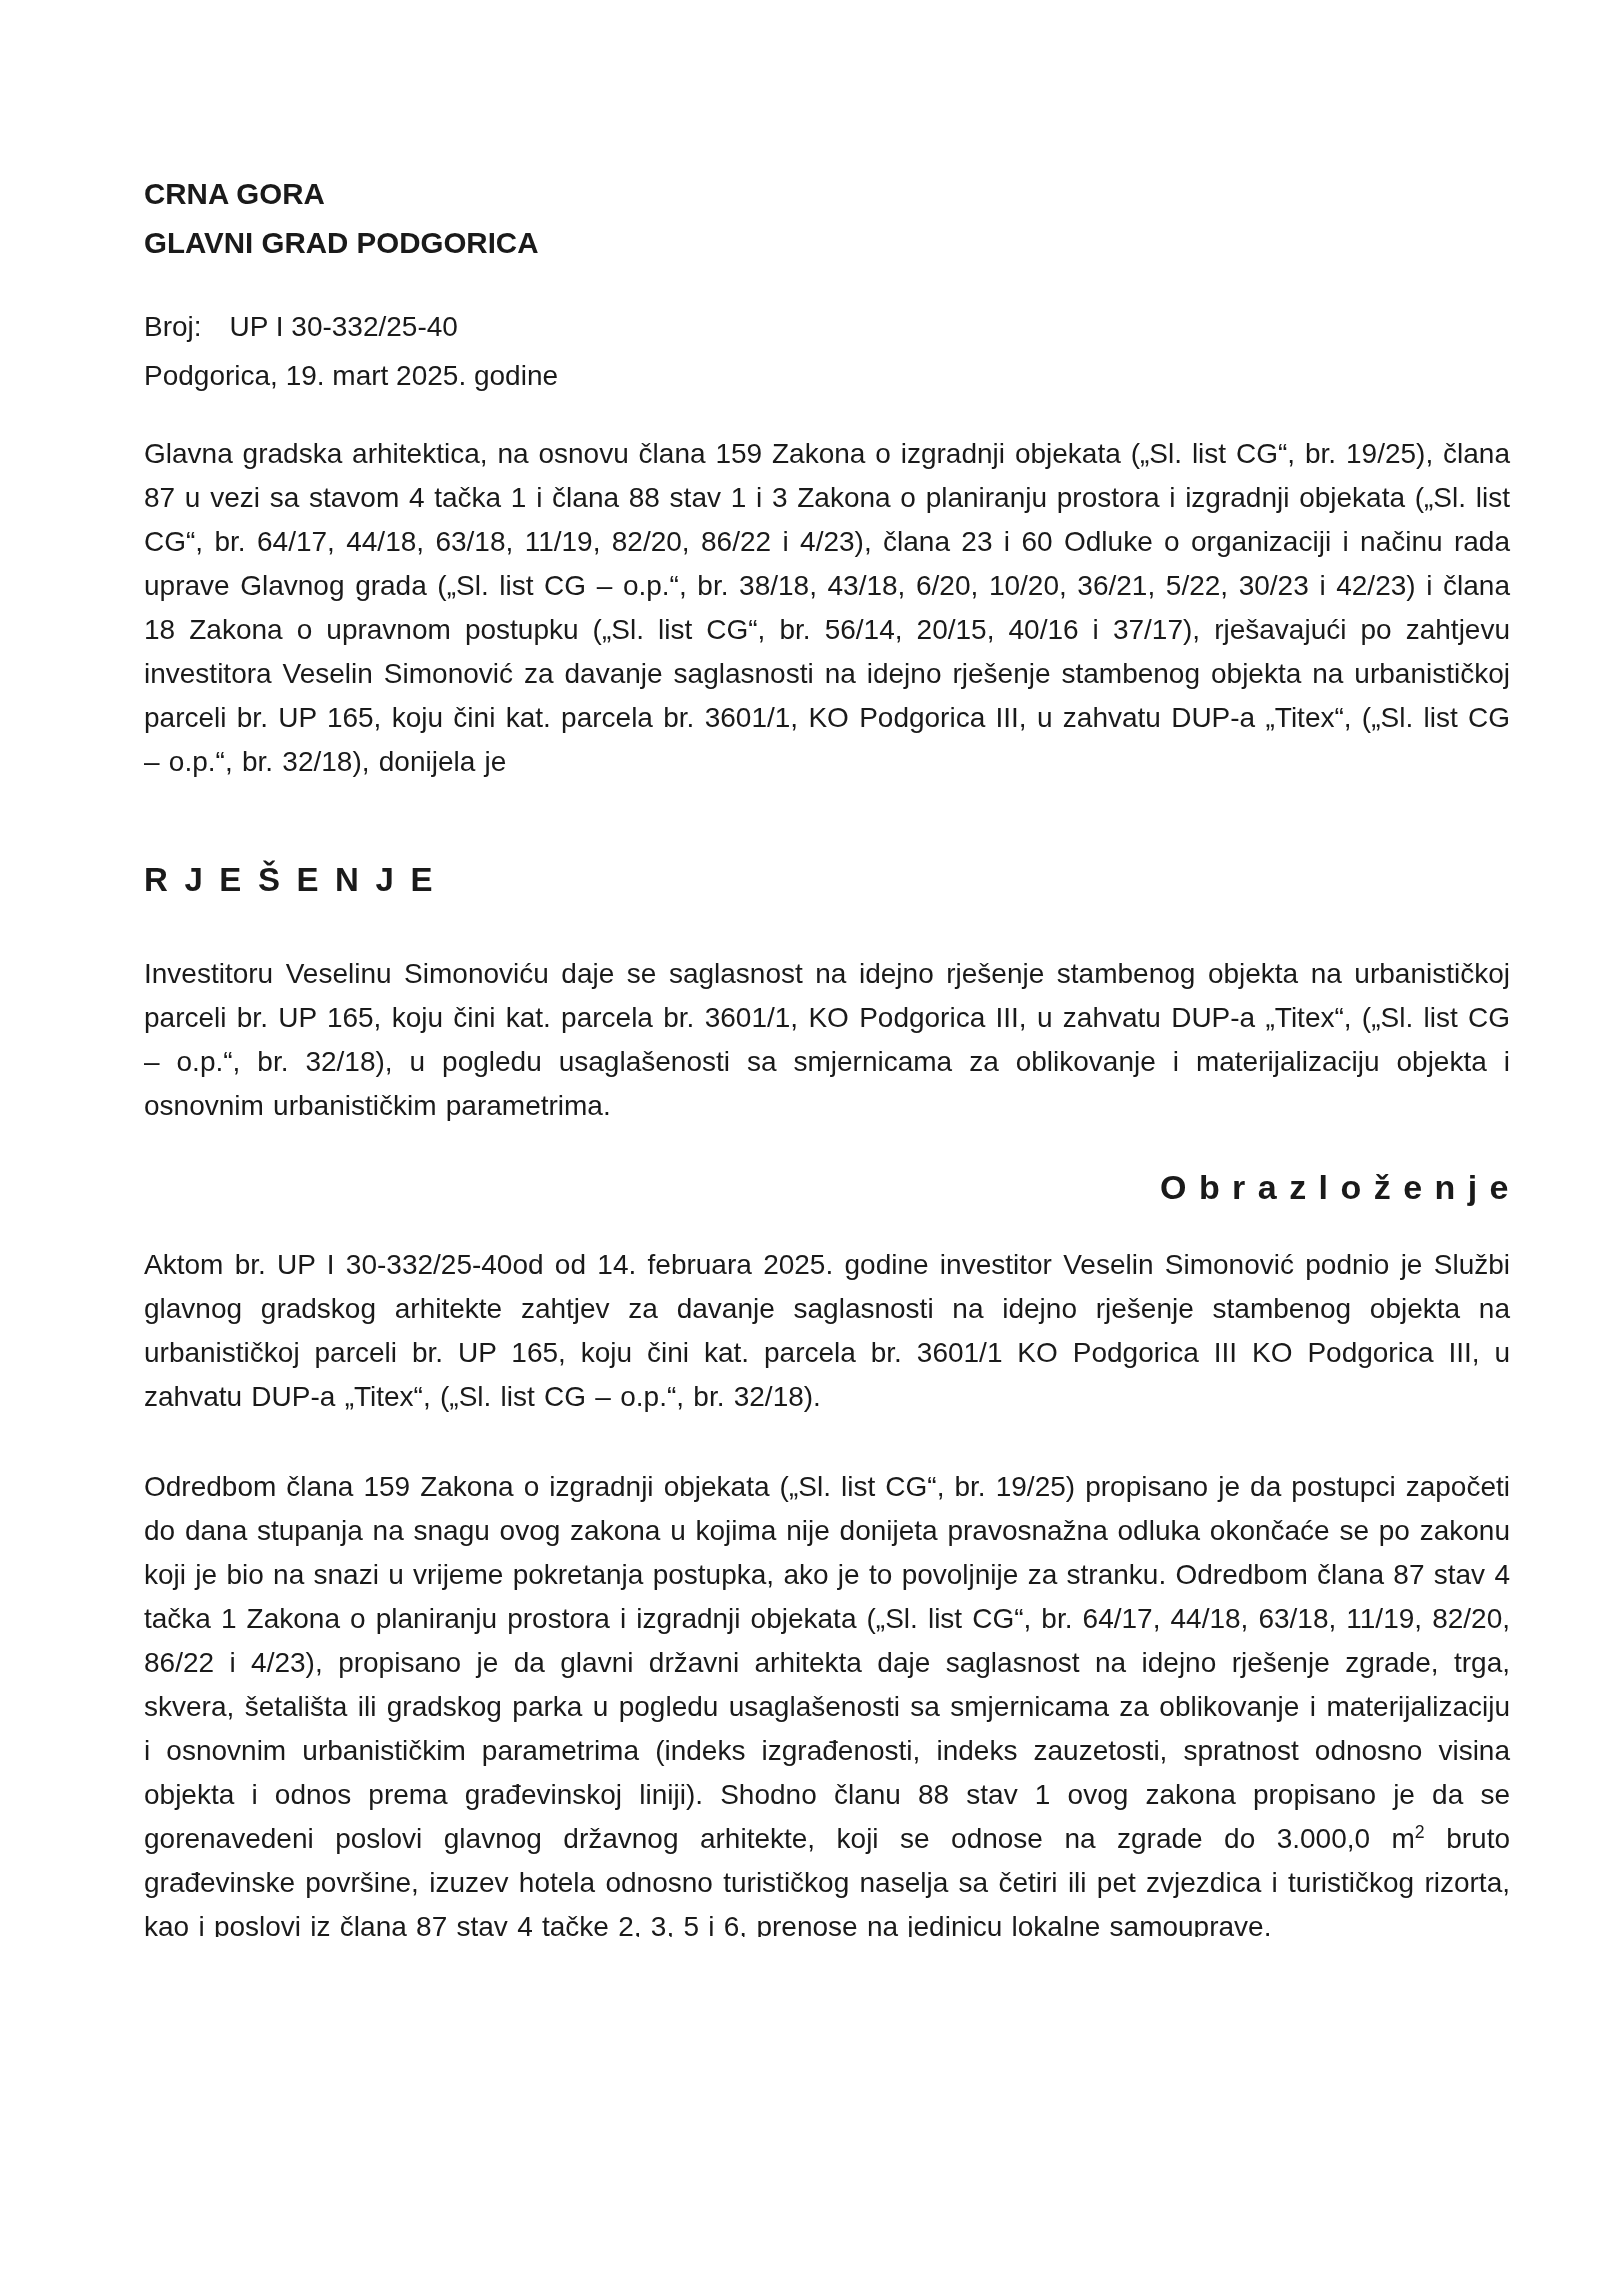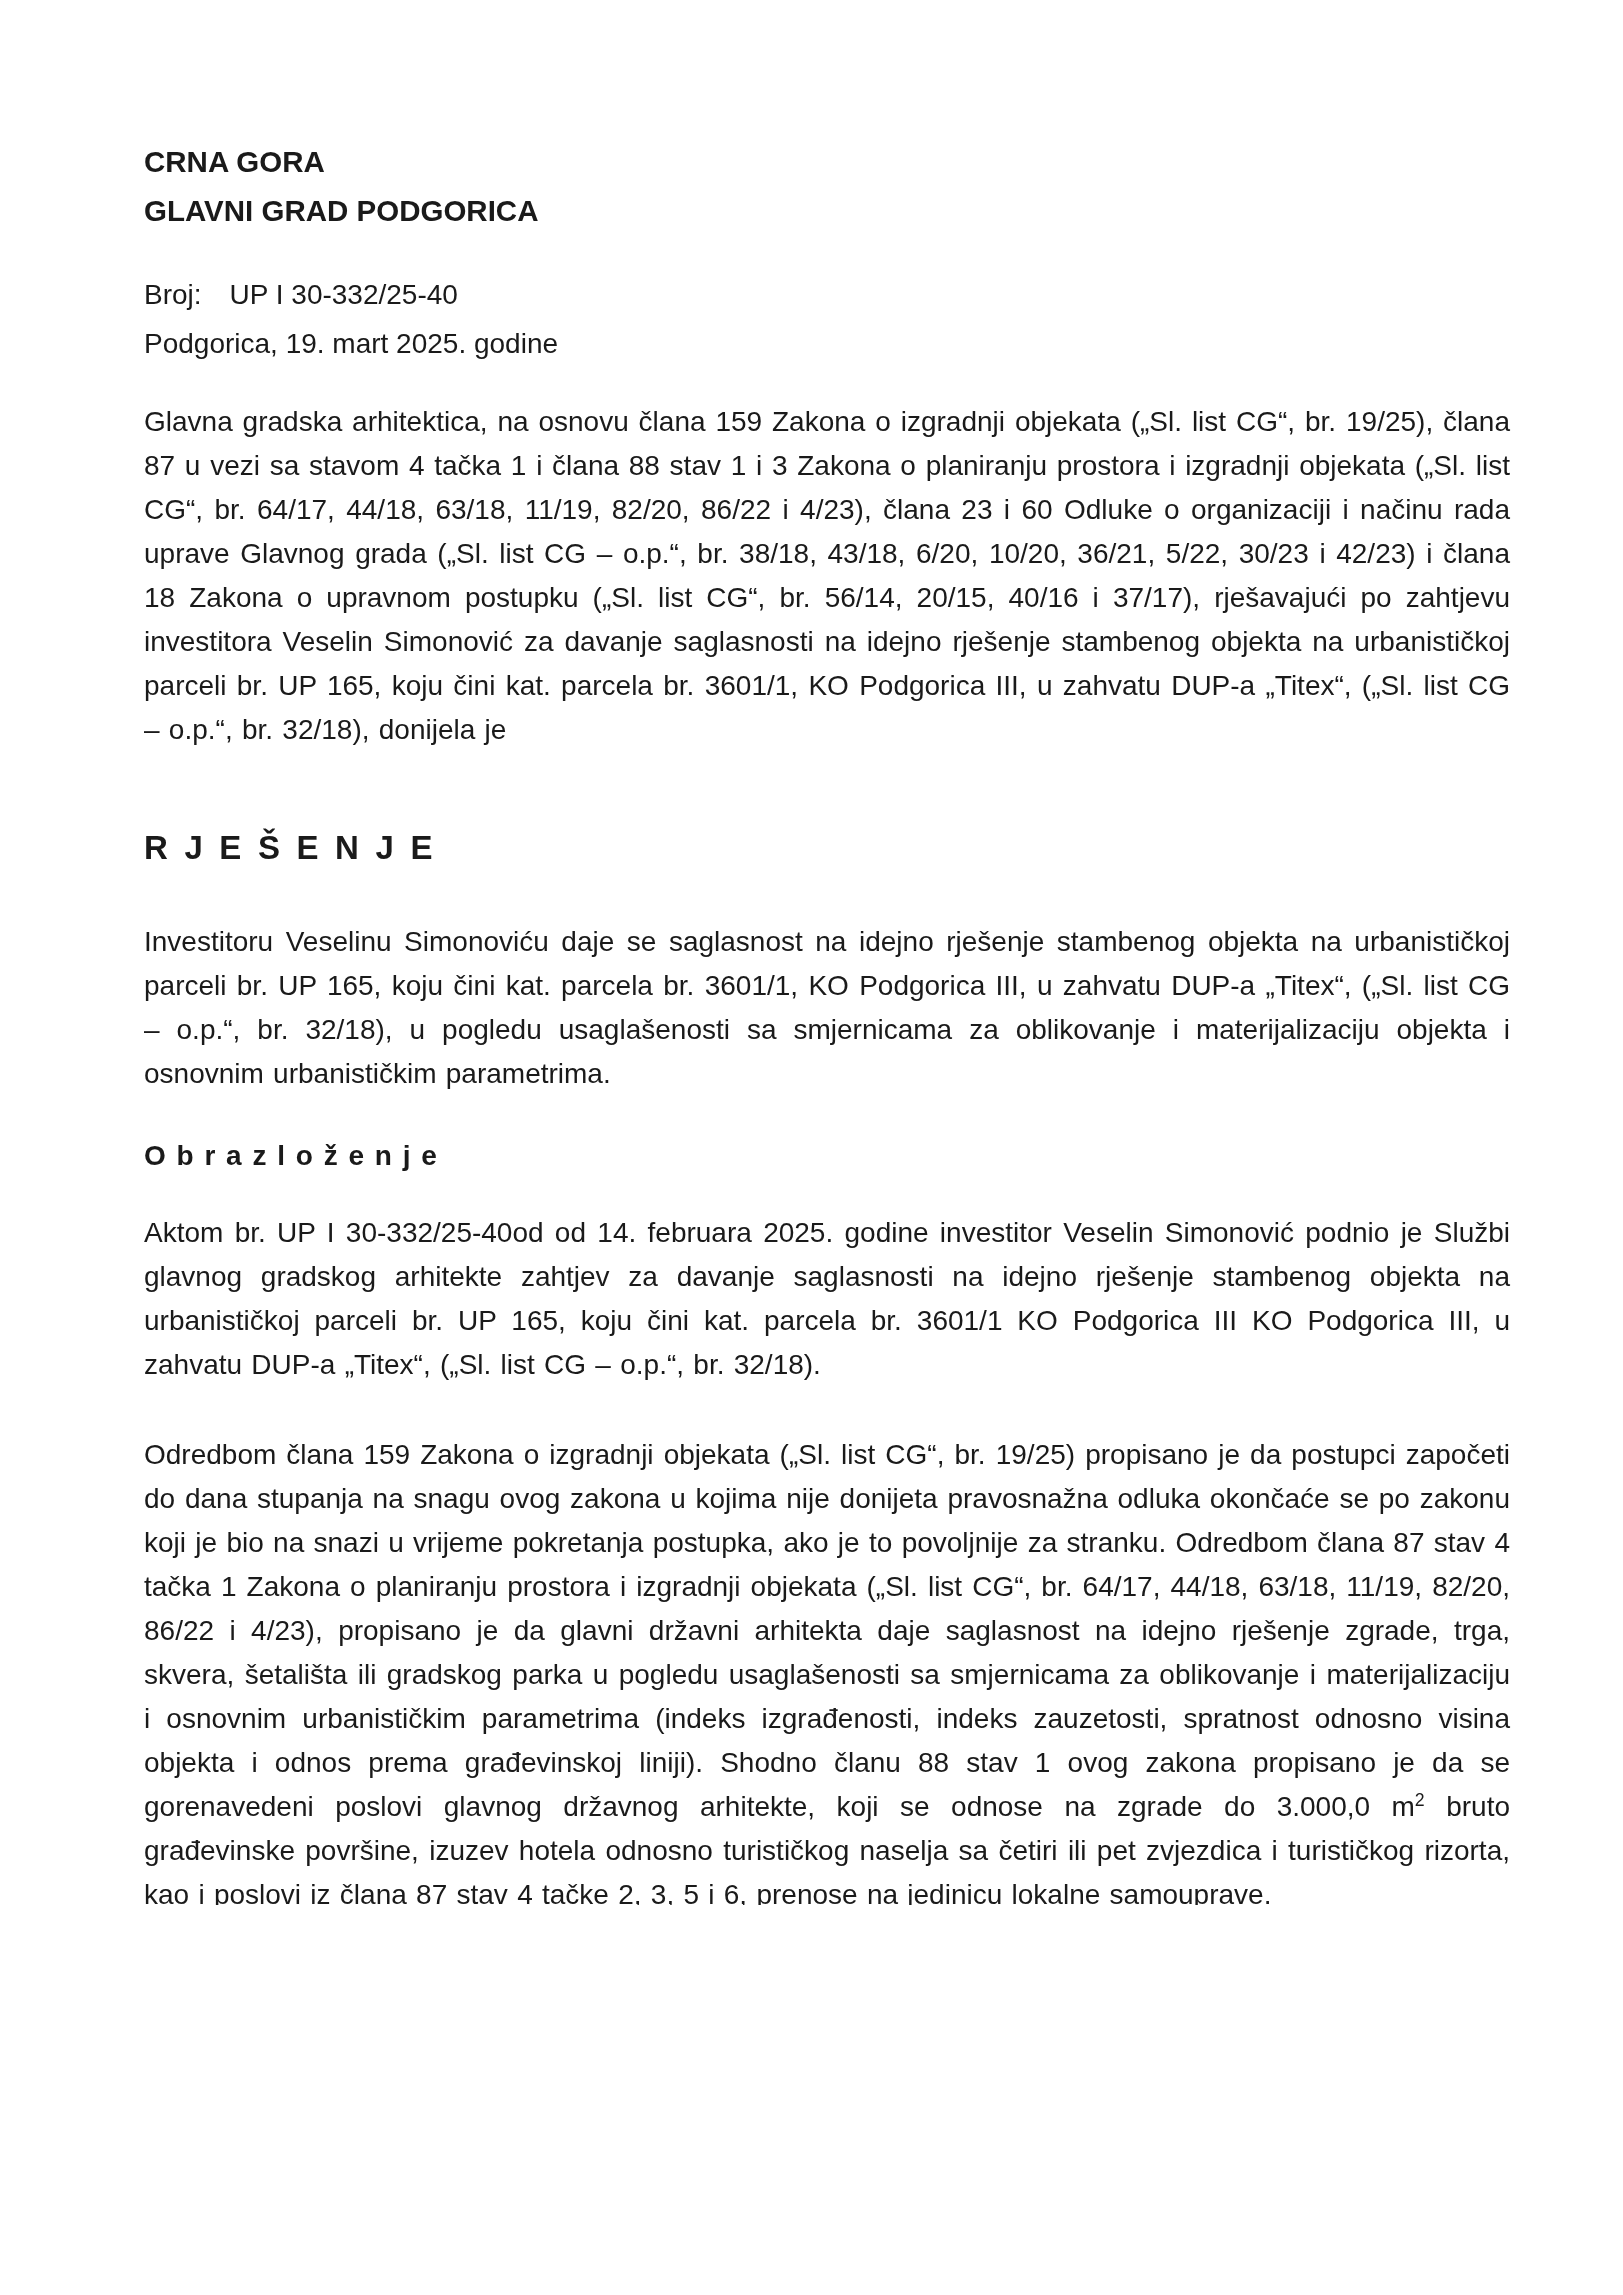--- a/index.html
+++ b/index.html
@@ -10,20 +10,21 @@
   .page {
     position: relative;
     width: 1624px;
     height: 1905px;
     box-sizing: border-box;
     background: #ffffff;
     color: #1a1a1a;
     font-family: "Liberation Sans", "DejaVu Sans", sans-serif;
     padding: 137px 114px 0 144px;
     overflow: hidden;
+    margin-top: 32px;
   }
   .org-header {
     font-weight: bold;
     font-size: 29.5px;
     line-height: 49px;
   }
   .ref-block {
     margin-top: 35px;
     font-size: 28px;
     line-height: 49px;
@@ -48,22 +49,22 @@
     font-size: 33px;
     line-height: 38px;
     font-weight: bold;
     letter-spacing: 3.7px;
   }
   .ruling-body {
     margin-top: 53px;
   }
   .rationale-heading {
     margin: 41px 0 0 0;
-    text-align: left;
-    font-size: 28px;
+    text-align: right;
+    font-size: 34px;
     line-height: 37px;
     font-weight: bold;
     letter-spacing: 1.5px;
   }
   .rationale-p1 {
     margin-top: 37px;
   }
   .rationale-p2 {
     margin-top: 46px;
   }

